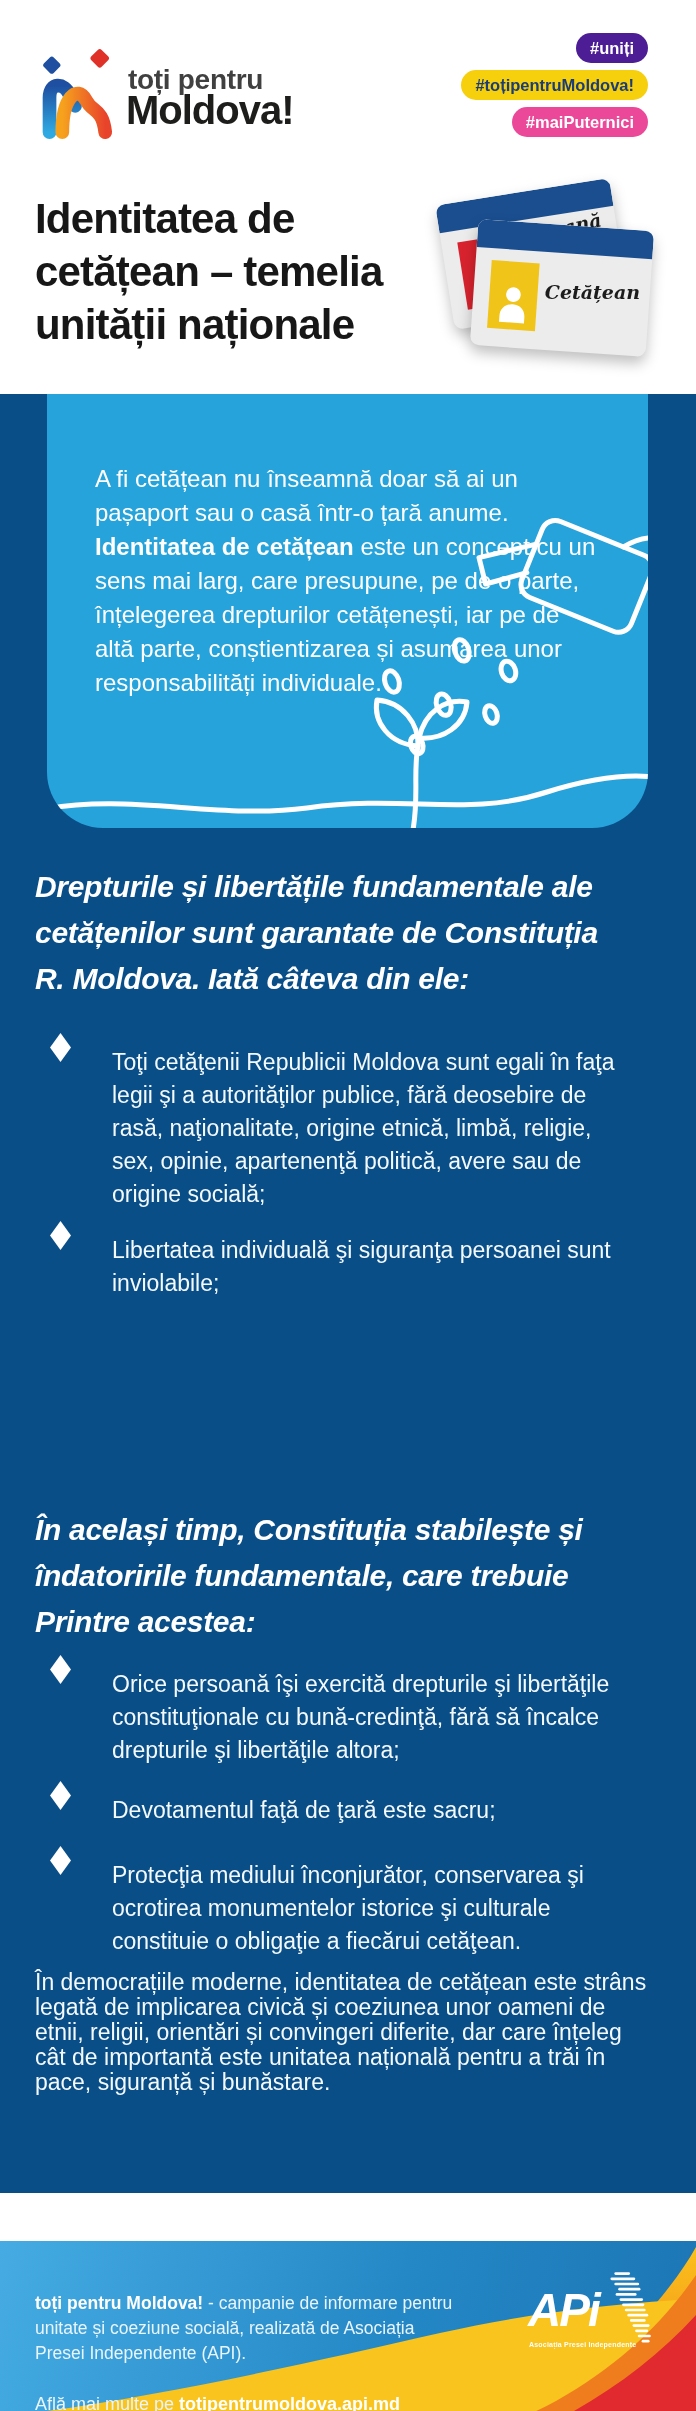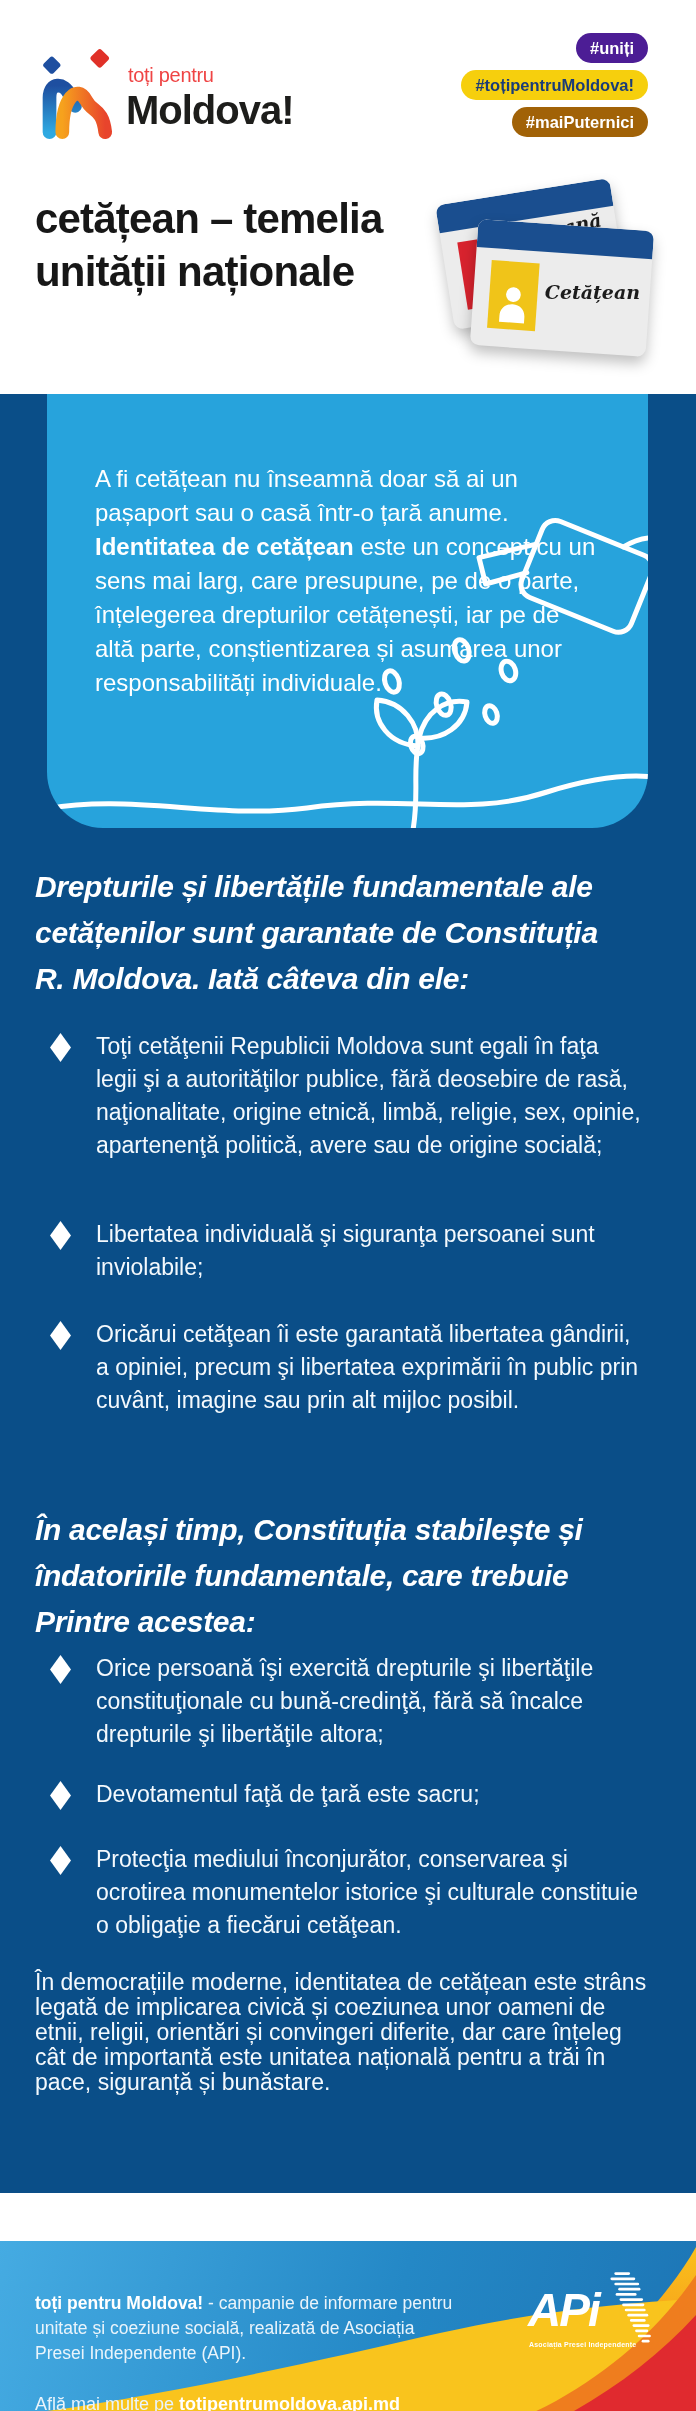--- a/index.html
+++ b/index.html
@@ -2,27 +2,27 @@
 <html><head>
 <meta charset="utf-8">
 <style>
   html,body{margin:0;padding:0;background:#888;}
   .poster{position:relative;width:696px;height:2411px;background:#ffffff;overflow:hidden;
           font-family:"Liberation Sans",sans-serif;margin:0 auto;}
 
   
   .logo{position:absolute;left:34px;top:44px;width:300px;height:100px;}
   .logo svg{position:absolute;left:0;top:2px;}
-  .logo-top{position:absolute;left:94px;top:20px;font-size:20px;font-weight:normal;color:#ef4444;letter-spacing:-.3px;}
+  .logo-top{position:absolute;left:94px;top:20px;font-size:28px;font-weight:bold;color:#404040;letter-spacing:-.3px;}
   .logo-name{position:absolute;left:92px;top:44px;font-size:40px;font-weight:bold;color:#1d1d1b;letter-spacing:-1px;}
   .tags{position:absolute;right:48px;top:33px;display:flex;flex-direction:column;align-items:flex-end;gap:7px;}
   .pill{height:30px;line-height:30px;border-radius:16px;padding:0 14px;font-size:16.5px;font-weight:bold;white-space:nowrap;}
   .pill-blue{background:#4c1d95;color:#ffffff;}
   .pill-yellow{background:#F6CF0D;color:#1A3C78;}
-  .pill-red{background:#a16207;color:#ffffff;}
+  .pill-red{background:#ec4899;color:#ffffff;}
 
   
   .title{position:absolute;left:35px;top:192px;font-size:42px;line-height:53px;font-weight:bold;
          color:#171717;letter-spacing:-.8px;}
   .title div{white-space:nowrap;}
 
   
   .idcards{position:absolute;left:438px;top:183px;width:240px;height:215px;}
   .idcard{position:absolute;width:176px;height:126px;background:#ECECEC;border-radius:9px;
           box-shadow:0 7px 14px rgba(0,0,0,.25);overflow:hidden;}
@@ -46,21 +46,21 @@
   .bluecard .txt b{font-weight:bold;margin-top:32px;}
   .pour{position:absolute;left:0;top:0;width:601px;height:434px;}
 
   .h-italic{position:absolute;left:35px;font-size:30px;line-height:46px;font-weight:bold;font-style:italic;
             color:#ffffff;letter-spacing:-.3px;}
   .h-italic div{white-space:nowrap;}
 
   .bullet{position:absolute;left:50px;width:600px;display:flex;}
   .diamond{flex:0 0 21px;width:21px;height:29px;background:#ffffff;margin-top:3px;margin-right:25px;
            clip-path:polygon(50% 0,100% 50%,50% 100%,0 50%);}
-  .bullet p{margin:0;font-size:23px;line-height:33px;color:#F4F9FD;width:545px;}
+  .bullet p{margin:16px;font-size:23px;line-height:33px;color:#F4F9FD;width:545px;}
 
   .outro{position:absolute;left:35px;width:618px;font-size:23px;line-height:25px;color:#F4F9FD;}
 
   
   .footer{position:absolute;left:0;top:2193px;width:696px;height:218px;overflow:hidden;
           background:linear-gradient(105deg,#45ABE2 0%,#2488C6 55%,#1C74B4 100%);margin-top:48px;}
   .footer svg.deco{position:absolute;left:0;top:0;}
   .f-about{position:absolute;left:35px;top:50px;font-size:17.5px;line-height:25px;color:#EAF4FB;width:420px;}
   .f-about .b{font-weight:bold;color:#ffffff;}
   .f-more{position:absolute;left:35px;top:153px;font-size:18px;color:#EAF4FB;white-space:nowrap;}
@@ -99,20 +99,21 @@
     <div class="logo-name">Moldova!</div>
   </div>
 
   <div class="tags">
     <div class="pill pill-blue">#uniți</div>
     <div class="pill pill-yellow">#toțipentruMoldova!</div>
     <div class="pill pill-red">#maiPuternici</div>
   </div>
 
   <div class="title">
+    <div>Identitatea de</div>
     <div>cetățean – temelia</div>
     <div>unității naționale</div>
   </div>
 
   <div class="idcards">
     <div class="idcard back">
       <div class="bar"></div>
       <div class="photo photo-red">
         <svg viewBox="0 0 24 24">
           <circle cx="12" cy="7.2" r="4.4" fill="#fff"></circle>
@@ -167,24 +168,20 @@
     </div>
 
     <div class="bullet" style="top:636px;">
       <span class="diamond"></span>
       <p>Toţi cetăţenii Republicii Moldova sunt egali în faţa legii şi a autorităţilor publice, fără deosebire de rasă, naţionalitate, origine etnică, limbă, religie, sex, opinie, apartenenţă politică, avere sau de origine socială;</p>
     </div>
     <div class="bullet" style="top:824px;">
       <span class="diamond"></span>
       <p>Libertatea individuală şi siguranţa persoanei sunt inviolabile;</p>
     </div>
-    <div class="bullet" style="top:924px;">
-      <span class="diamond"></span>
-      <p>Oricărui cetăţean îi este garantată libertatea gândirii, a opiniei, precum şi libertatea exprimării în public prin cuvânt, imagine sau prin alt mijloc posibil.</p>
-    </div>
 
     <div class="h-italic" style="top:1113px;">
       <div>În același timp, Constituția stabilește și</div>
       <div>îndatoririle fundamentale, care trebuie</div>
       <div>Printre acestea:</div>
     </div>
 
     <div class="bullet" style="top:1258px;">
       <span class="diamond"></span>
       <p>Orice persoană îşi exercită drepturile şi libertăţile constituţionale cu bună-credinţă, fără să încalce drepturile şi libertăţile altora;</p>

